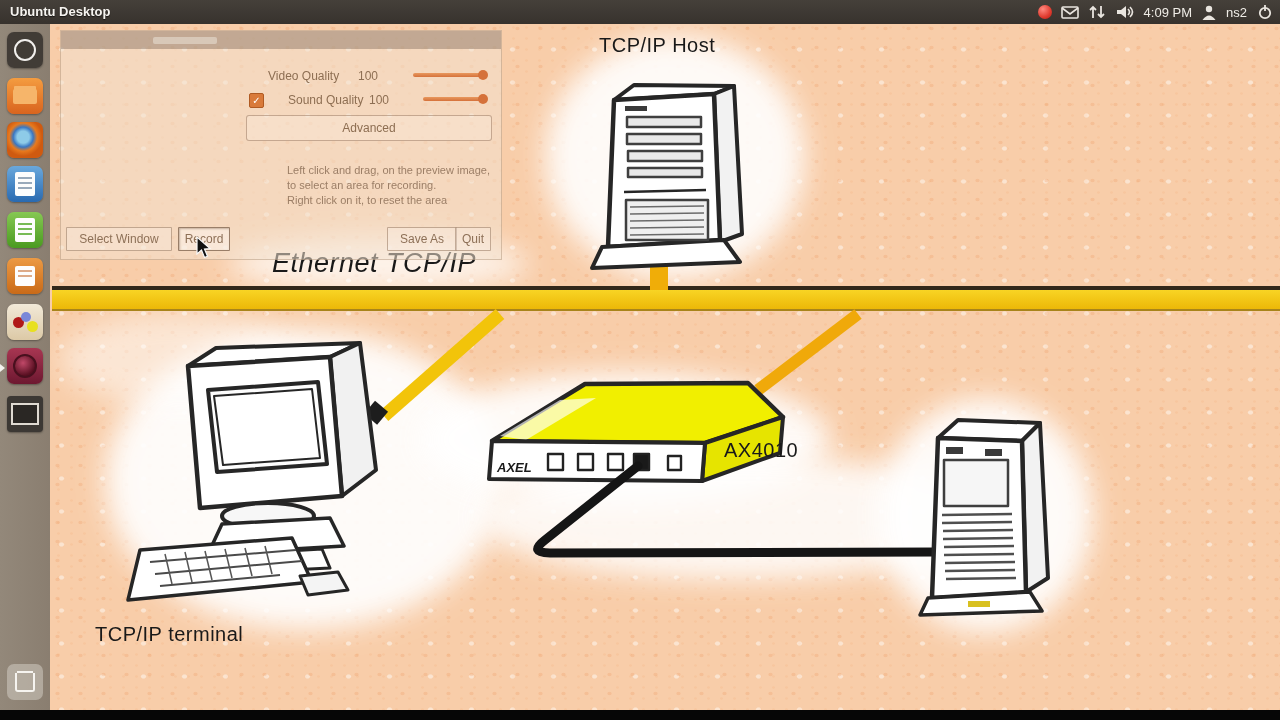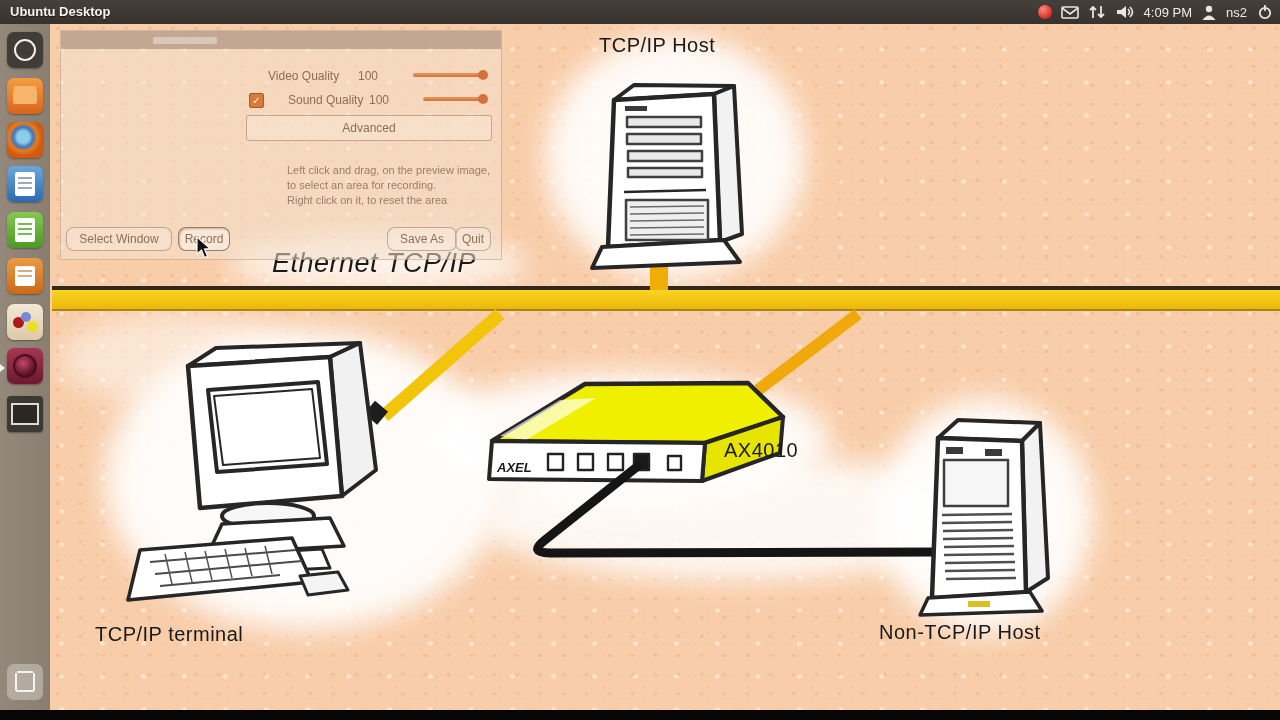--- a/index.html
+++ b/index.html
@@ -41,21 +41,21 @@
   .file-card{position:absolute;left:70px;top:62px;width:64px;height:62px;background:rgba(255,255,255,.9);border:1px solid #d8cdbd;border-radius:3px;}
   .fc-yellow{position:absolute;left:16px;top:26px;width:30px;height:8px;background:#e8d020;transform:skewX(-35deg);opacity:.8;}
   .fc-line{position:absolute;left:10px;top:40px;width:42px;height:2px;background:#b8b0a0;}
   .pv-filename{position:absolute;left:16px;top:146px;font-size:12px;color:#93785c;}
   .qrow{position:absolute;font-size:12px;color:#8d6e52;}
   .slider{position:absolute;height:4px;background:linear-gradient(#e8985e,#d5713a);border-radius:2px;}
   .knob{position:absolute;right:-3px;top:-3px;width:10px;height:10px;border-radius:50%;background:#d5713a;}
   .checkbox{position:absolute;left:188px;top:62px;width:13px;height:13px;background:#d97a3a;border:1px solid #b05a22;border-radius:2px;color:#fff;font-size:10px;line-height:13px;text-align:center;}
   .adv-btn{position:absolute;left:185px;top:84px;width:244px;height:24px;border:1px solid rgba(145,112,85,.5);background:rgba(250,240,230,.28);color:#8d6e52;font-size:12px;text-align:center;line-height:24px;border-radius:3px;}
   .help{position:absolute;left:182px;top:132px;width:256px;font-size:11px;line-height:15px;color:#9b7e66;margin-left:44px;}
-  .dlg-btn{position:absolute;top:196px;height:24px;border:1px solid rgba(150,118,92,.55);background:rgba(248,238,228,.35);color:#8d7057;font-size:12px;text-align:center;line-height:22px;border-radius:8px;box-sizing:border-box;}
+  .dlg-btn{position:absolute;top:196px;height:24px;border:1px solid rgba(150,118,92,.55);background:rgba(248,238,228,.35);color:#8d7057;font-size:12px;text-align:center;line-height:22px;border-radius:1px;box-sizing:border-box;}
   .dlg-btn.pressed{border-color:rgba(120,90,65,.75);background:rgba(252,244,236,.55);box-shadow:inset 1px 1px 2px rgba(100,70,45,.35);}
   
   .bottom-bar{position:absolute;left:0;top:710px;width:1280px;height:10px;background:#060606;z-index:45;}
   .cursor{position:absolute;left:196px;top:236px;z-index:50;}
   svg.art{position:absolute;left:0;top:0;z-index:5;}
 </style>
 </head>
 <body>
 
 <div class="screen">
@@ -175,21 +175,20 @@
         <line x1="946" y1="579" x2="1016" y2="578"></line>
       </g>
       <rect x="968" y="601" width="22" height="6" fill="#d8c020" stroke="none"></rect>
     </g>
   </svg>
 
   <div class="dlabel" style="left:599px;top:34px;">TCP/IP Host</div>
   <div class="dlabel" style="left:272px;top:248px;font-size:27px;font-style:italic;">Ethernet TCP/IP</div>
   <div class="dlabel" style="left:724px;top:439px;">AX4010</div>
   <div class="dlabel" style="left:95px;top:623px;">TCP/IP terminal</div>
-  <div class="dlabel" style="left:879px;top:621px;">Non-TCP/IP Host</div>
 
   <div class="dialog">
     <div class="dlg-titlebar">
         <span class="tb-deco"></span>
       </div>
 
 
     <div class="qrow" style="left:207px;top:38px;">Video Quality</div>
     <div class="qrow" style="left:297px;top:38px;">100</div>
     <div class="slider" style="left:352px;top:42px;width:72px;">

